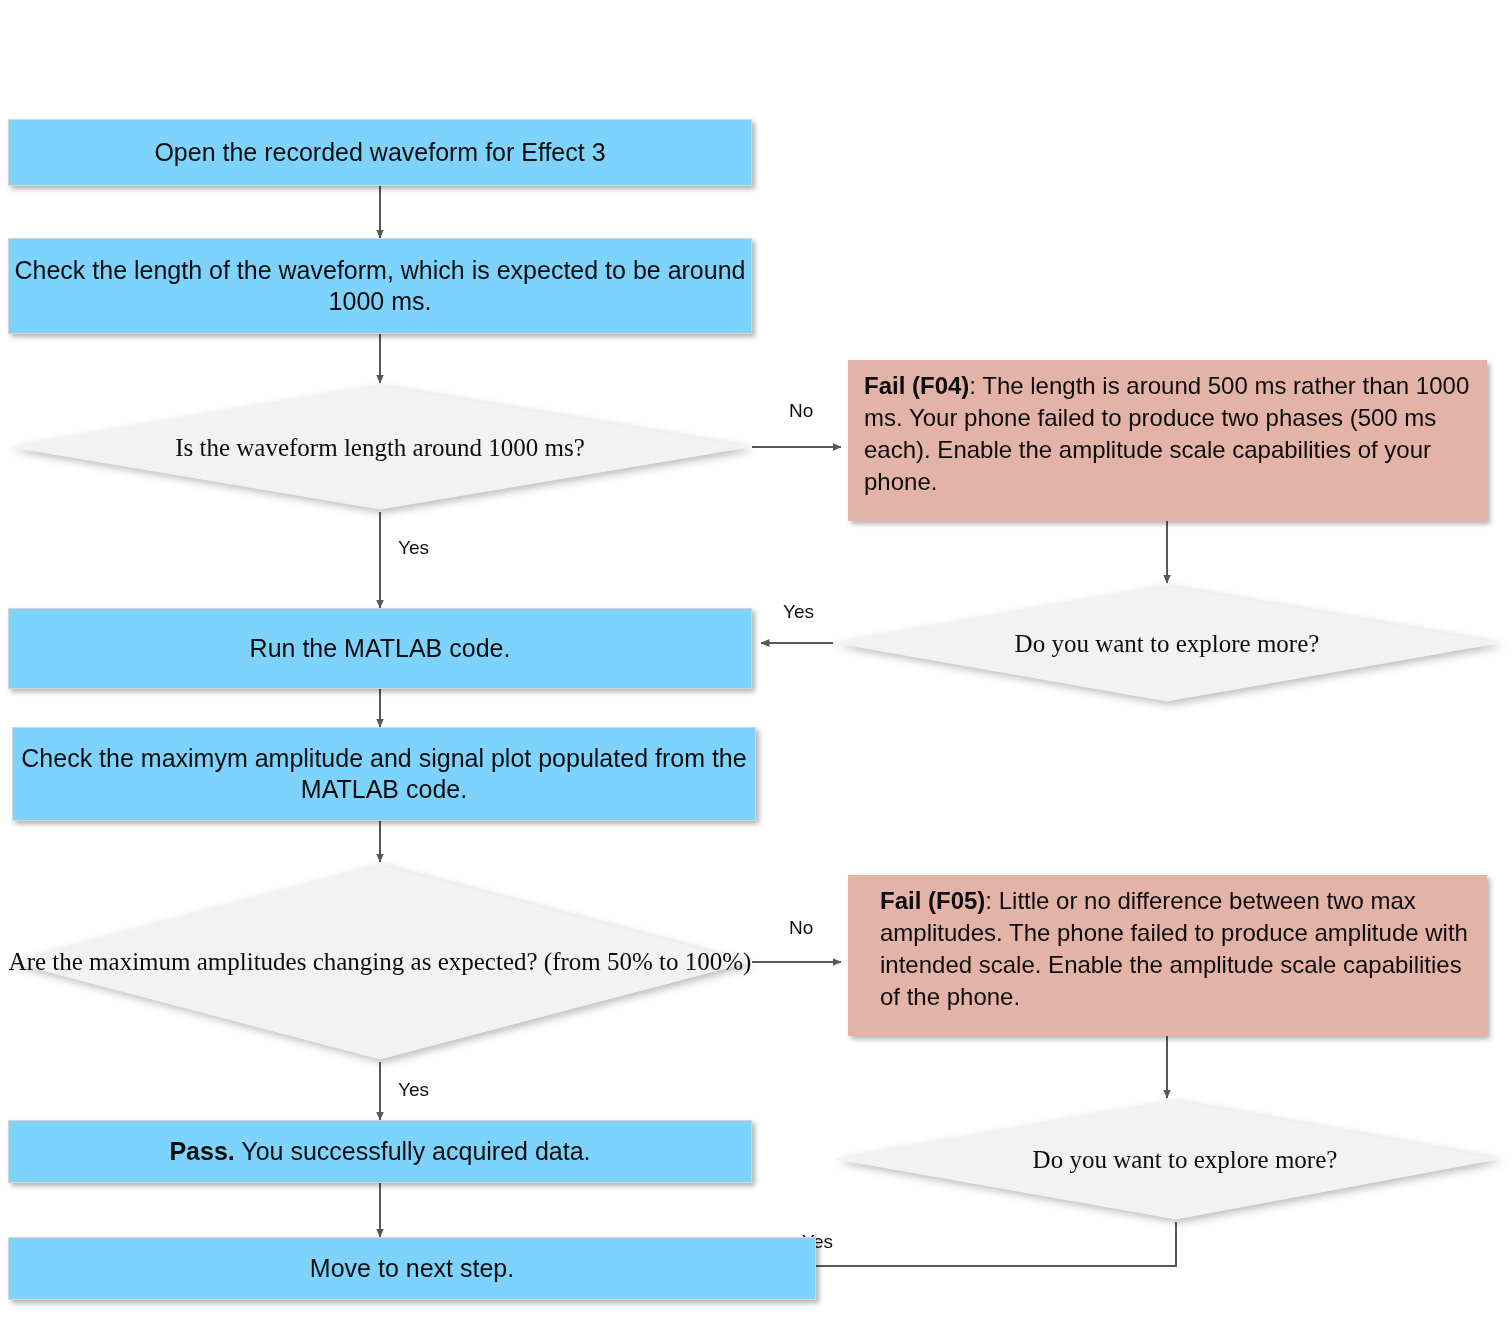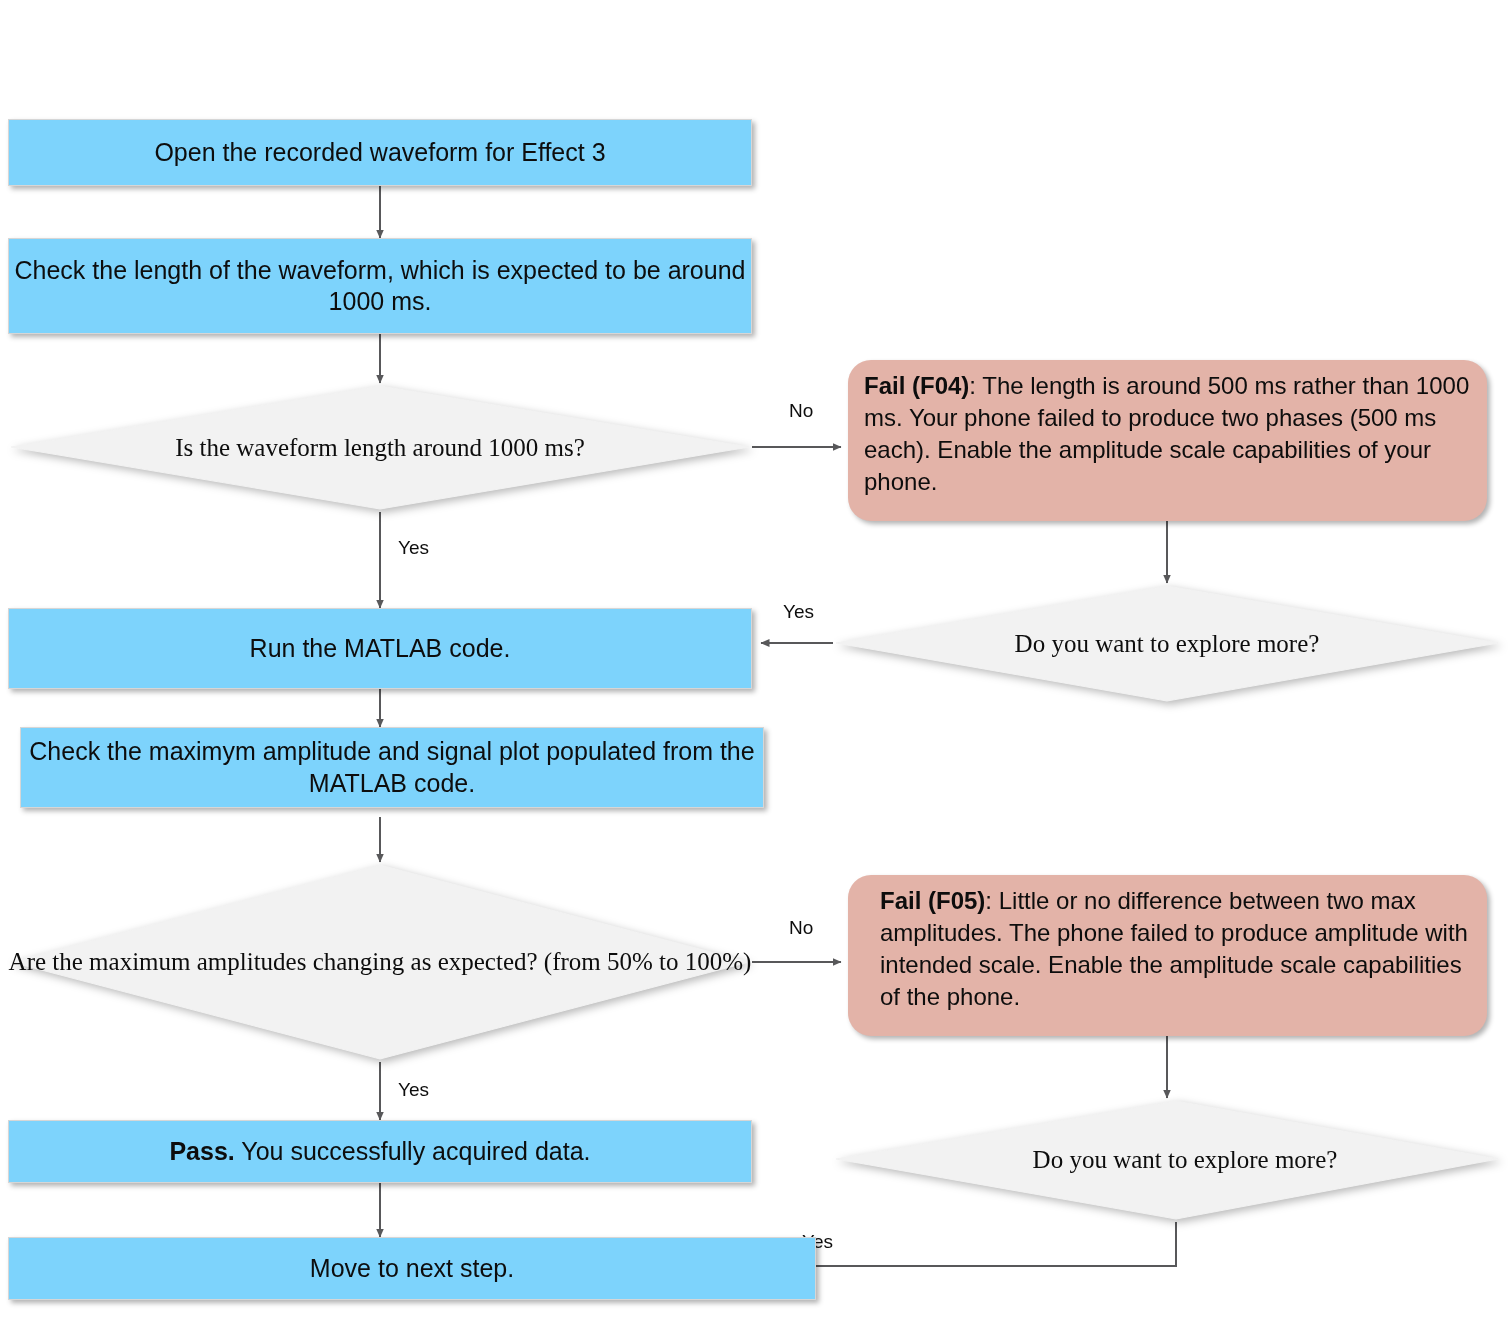--- a/index.html
+++ b/index.html
@@ -80,21 +80,20 @@
   .fail {
     background: #e3b3a8;
     box-shadow: 3px 3px 5px rgba(0,0,0,0.30);
     text-align: left;
     font-size: 24px;
     color: #0d0d0d;
     line-height: 1.33;
     padding: 10px 14px 10px 16px;
     align-items: flex-start;
     justify-content: flex-start;
-    border-radius: 23px;
   }
   .fail .inner { width: 100%; }
 
   .diamond-wrap {
     position: absolute;
     font-family: Liberation Serif, serif;
   }
   .diamond-wrap svg {
     position: absolute;
     left: 0; top: 0;
@@ -211,21 +210,21 @@
     <svg width="668" height="121" viewBox="0 0 668 121">
       <polygon points="334,3 665,60 334,118 3,60" fill="#f2f2f2" stroke="#f2f2f2" stroke-width="1" style="filter: drop-shadow(3px 3px 4px rgba(0,0,0,0.28));"></polygon>
     </svg>
     <div class="diamond-label">Do you want to explore more?</div>
   </div>
 
   <div class="node proc" style="left:8px; top:608px; width:744px; height:81px;">
     <span>Run the MATLAB code.</span>
   </div>
 
-  <div class="node proc" style="left:20px; top:727px; width:744px; height:81px;justify-content:center;">
+  <div class="node proc" style="left:12px; top:727px; width:744px; height:94px;justify-content:center;">
     <span>Check the maximym amplitude and signal plot populated from the MATLAB code.</span>
   </div>
 
   <div class="diamond-wrap" style="left:8px; top:862px; width:744px; height:200px;">
     <svg width="744" height="200" viewBox="0 0 744 200">
       <polygon points="372,3 741,100 372,197 3,100" fill="#f2f2f2" stroke="#f2f2f2" stroke-width="1" style="filter: drop-shadow(3px 3px 4px rgba(0,0,0,0.28));"></polygon>
     </svg>
     <div class="diamond-label">Are the maximum amplitudes changing as expected? (from 50% to 100%)</div>
   </div>
 

